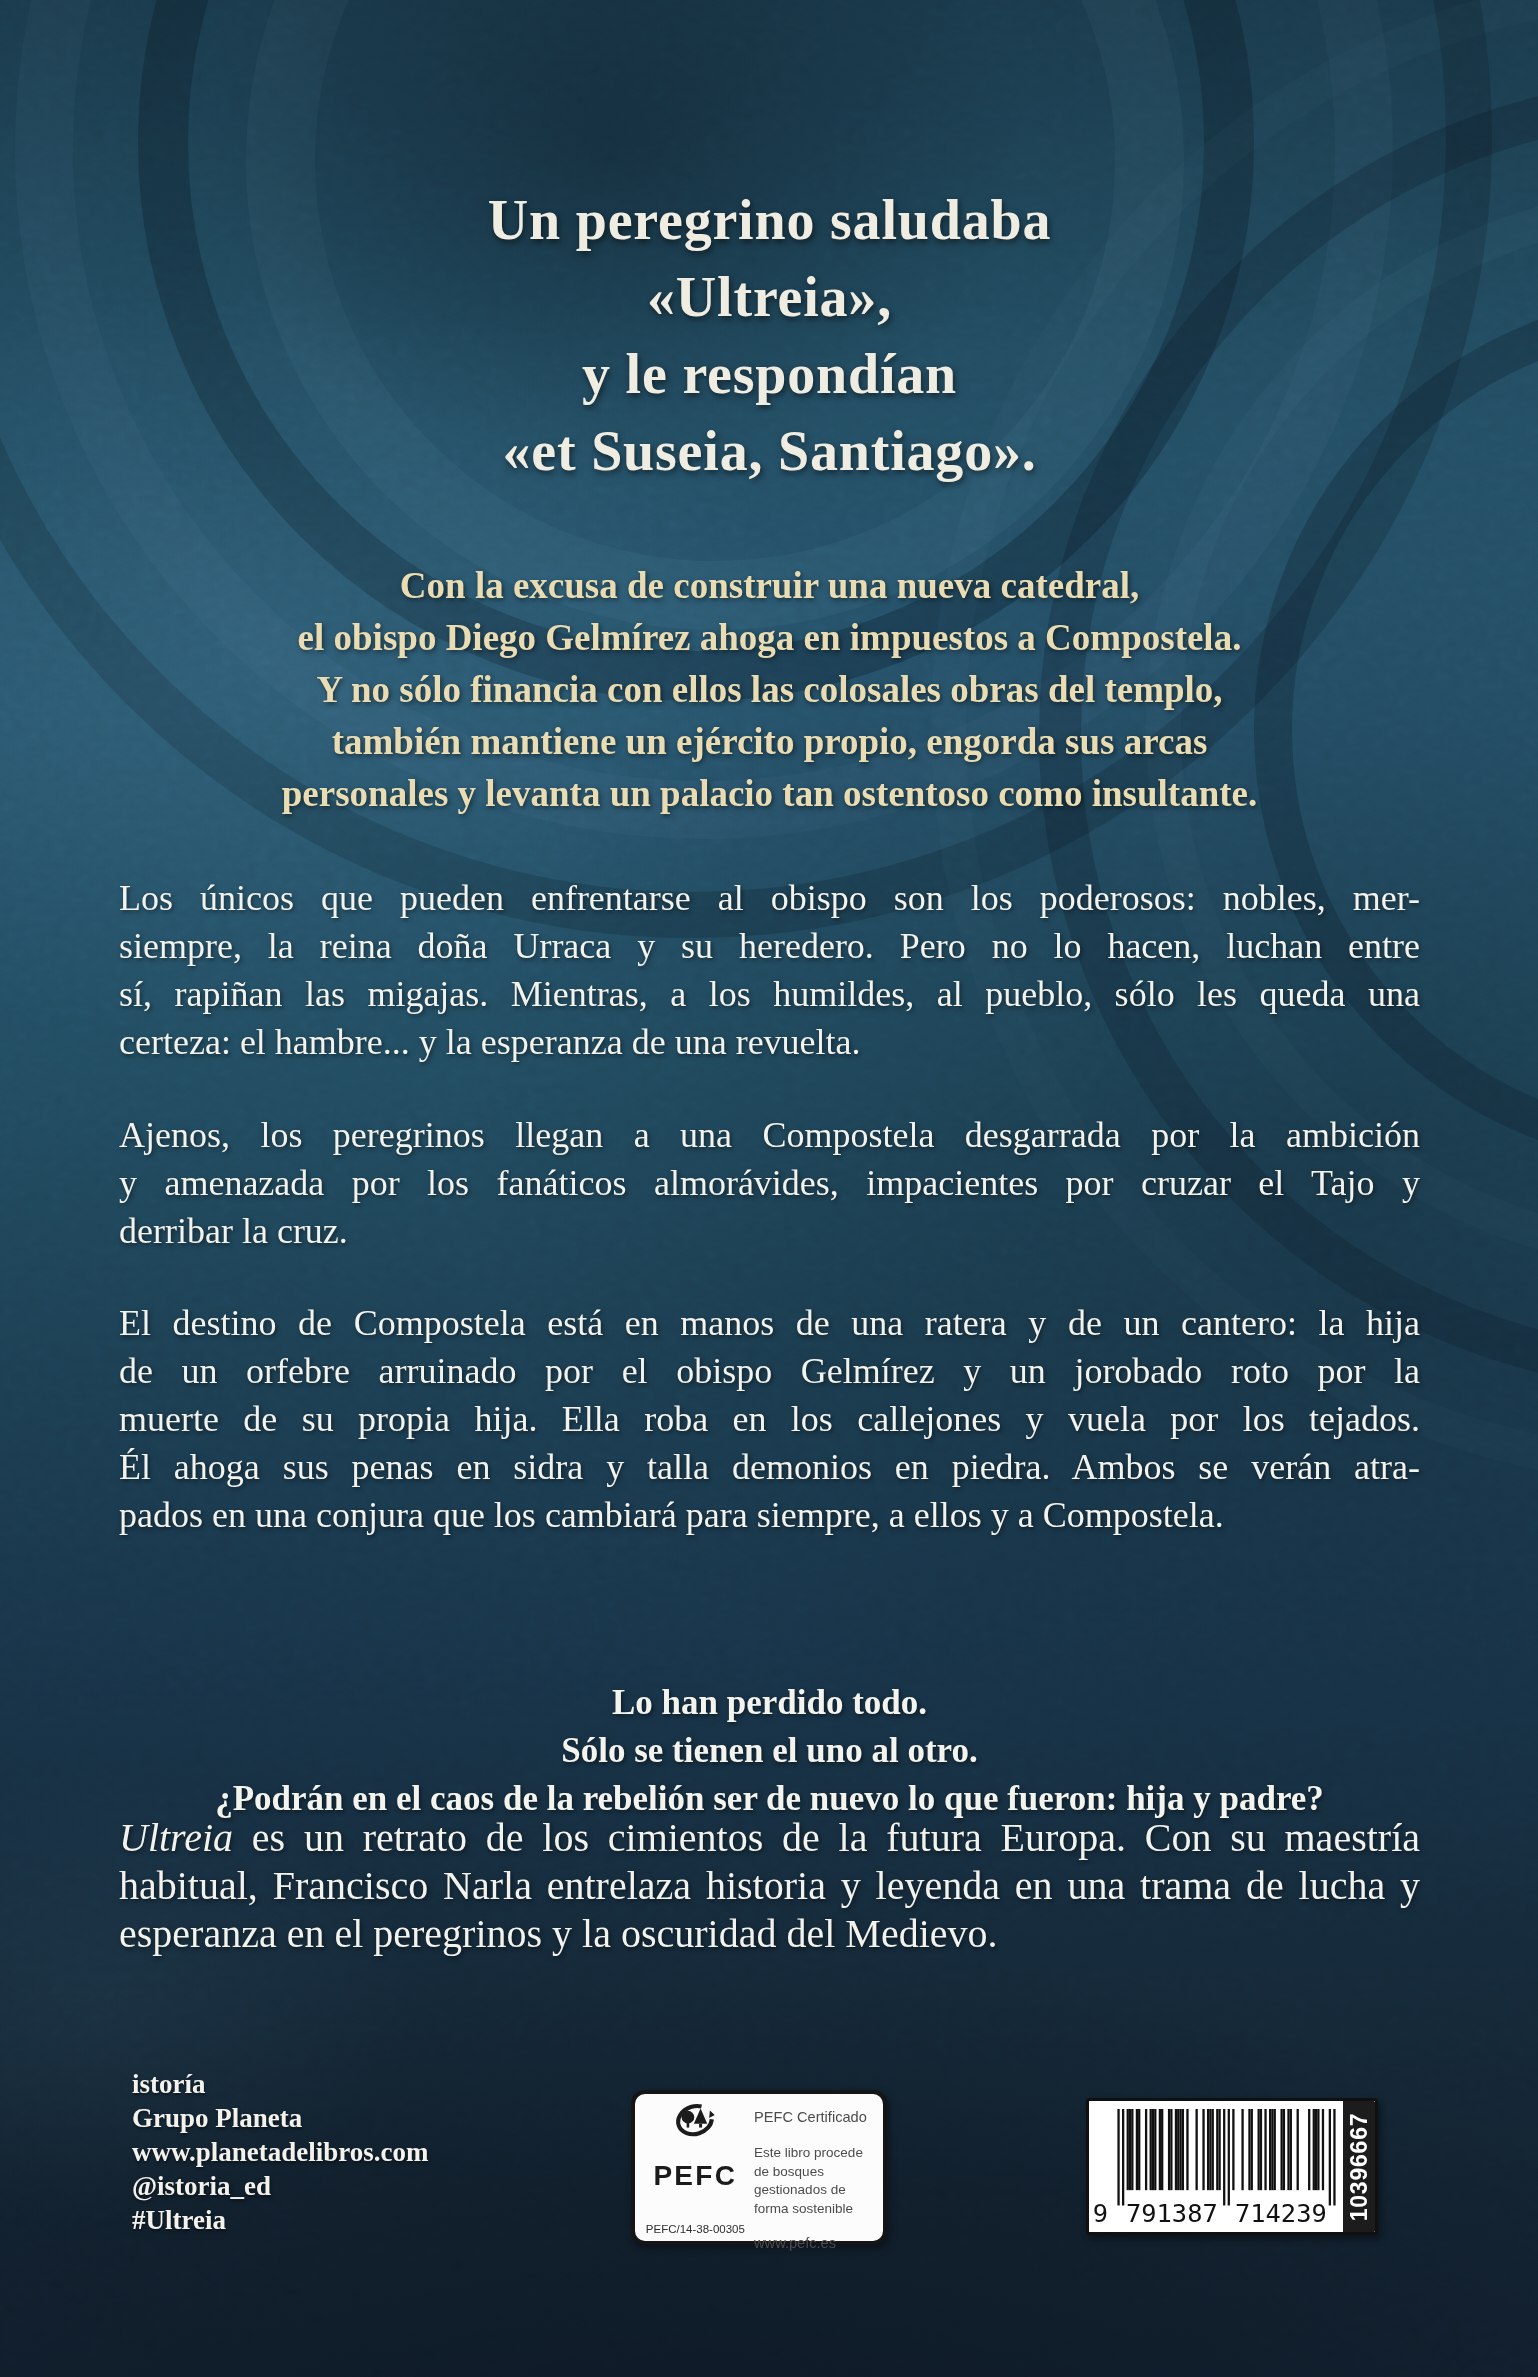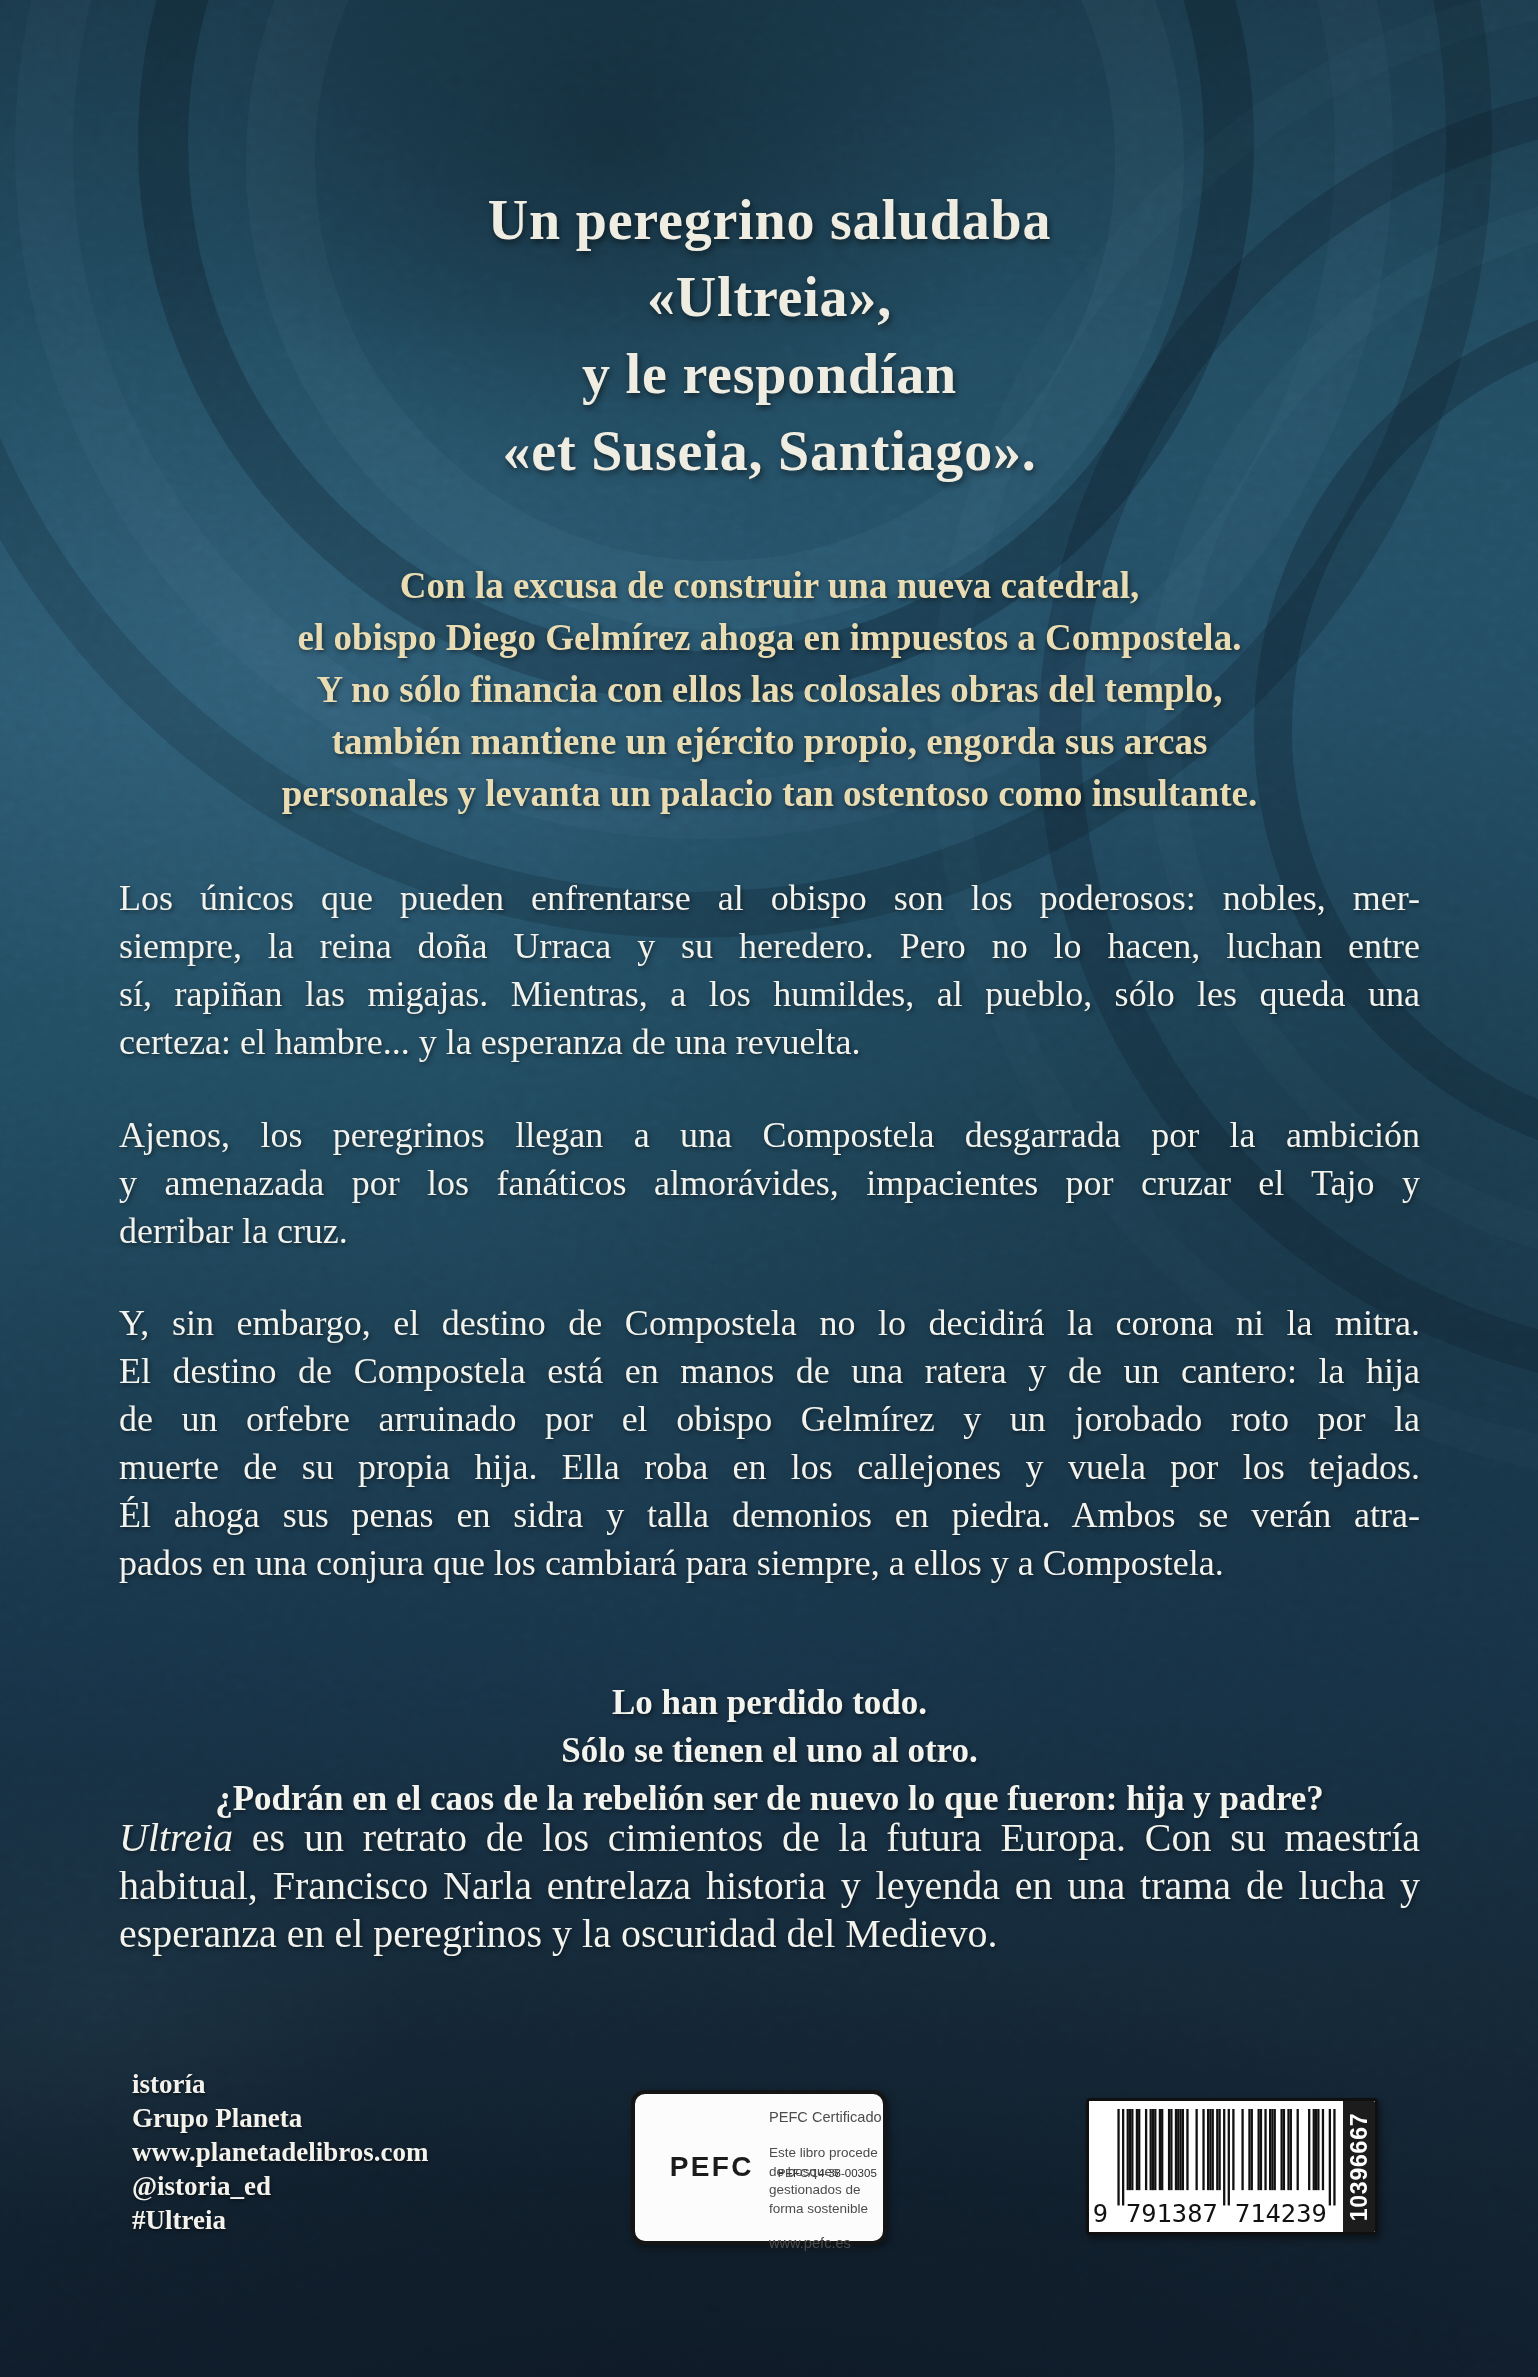--- a/index.html
+++ b/index.html
@@ -45,21 +45,21 @@
   .closing{position:absolute;left:119px;right:119px;top:1814px;font-size:40px;line-height:48px;
            color:#f3f3ee;text-shadow:1.5px 2.3px 4.6px rgba(0,0,0,.5);}
   .closing i{font-style:italic;}
   .publisher{position:absolute;left:132px;top:2067px;font-size:27px;line-height:34px;
              font-weight:bold;color:#f4f2ec;text-shadow:0.8px 1.5px 3.1px rgba(0,0,0,.5);}
   
   .pefc{position:absolute;left:631px;top:2090px;width:256px;height:155px;box-sizing:border-box;
         background:#fcfcfc;border:4.6px solid #151515;border-radius:14px;display:flex;
         padding:9.2px 7.7px 6.2px 10.8px;font-family:"Liberation Sans",sans-serif;
         box-shadow:2.3px 3.8px 7px rgba(0,0,0,.35);}
-  .pefc-left{width:114px;display:flex;align-items:center;gap:24px;}
+  .pefc-left{width:114px;display:flex;flex-direction:column;align-items:center;gap:24px;}
   .pefc-word{font-size:28px;font-weight:bold;color:#1b1b1b;letter-spacing:2.3px;margin-top:-3.1px;}
   .pefc-code{font-size:11.5px;color:#2e2e2e;margin-top:7px;white-space:nowrap;}
   .pefc-right{flex:1;padding-left:9.2px;color:#4c4c4c;}
   .pefc-title{font-size:14.6px;margin-top:6.2px;}
   .pefc-claim{font-size:13.5px;line-height:18.5px;margin-top:19px;width:122px;}
   .pefc-url{font-size:14.6px;margin-top:17px;}
   
   .barcode{position:absolute;left:1086px;top:2098px;width:292px;height:137px;box-sizing:border-box;
            display:flex;background:#fff;border:3.1px solid #101010;border-radius:3.8px;
            box-shadow:2.3px 3.8px 7px rgba(0,0,0,.4);}
@@ -117,21 +117,20 @@
       <div class="jline">siempre, la reina doña Urraca y su heredero. Pero no lo hacen, luchan entre</div>
       <div class="jline">sí, rapiñan las migajas. Mientras, a los humildes, al pueblo, sólo les queda una</div>
       <div class="jline">certeza: el hambre... y la esperanza de una revuelta.</div>
     </section>
   <section class="para" id="p2">
       <div class="jline">Ajenos, los peregrinos llegan a una Compostela desgarrada por la ambición</div>
       <div class="jline">y amenazada por los fanáticos almorávides, impacientes por cruzar el Tajo y</div>
       <div class="jline">derribar la cruz.</div>
     </section>
   <section class="para" id="p3">
-      <div class="jline">Y, sin embargo, el destino de Compostela no lo decidirá la corona ni la mitra.</div>
       <div class="jline">El destino de Compostela está en manos de una ratera y de un cantero: la hija</div>
       <div class="jline">de un orfebre arruinado por el obispo Gelmírez y un jorobado roto por la</div>
       <div class="jline">muerte de su propia hija. Ella roba en los callejones y vuela por los tejados.</div>
       <div class="jline">Él ahoga sus penas en sidra y talla demonios en piedra. Ambos se verán atra-</div>
       <div class="jline">pados en una conjura que los cambiará para siempre, a ellos y a Compostela.</div>
     </section>
 
   <section class="tagline">
       <div class="tag-line">Lo han perdido todo.</div>
       <div class="tag-line">Sólo se tienen el uno al otro.</div>

